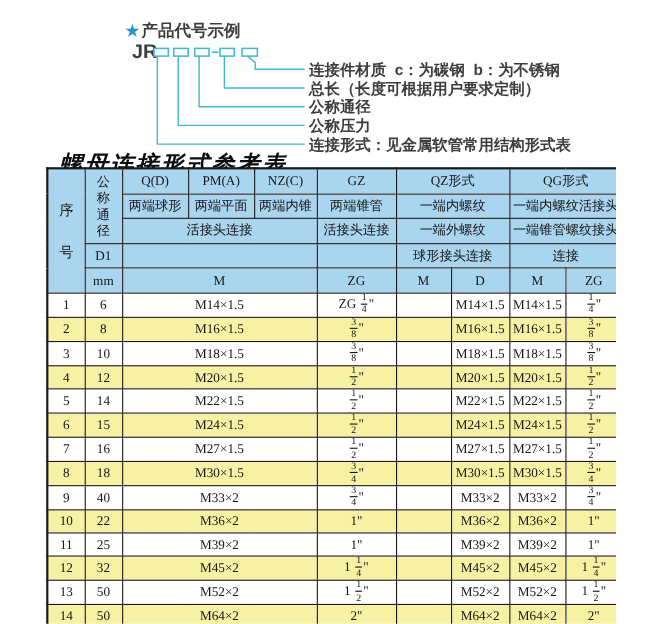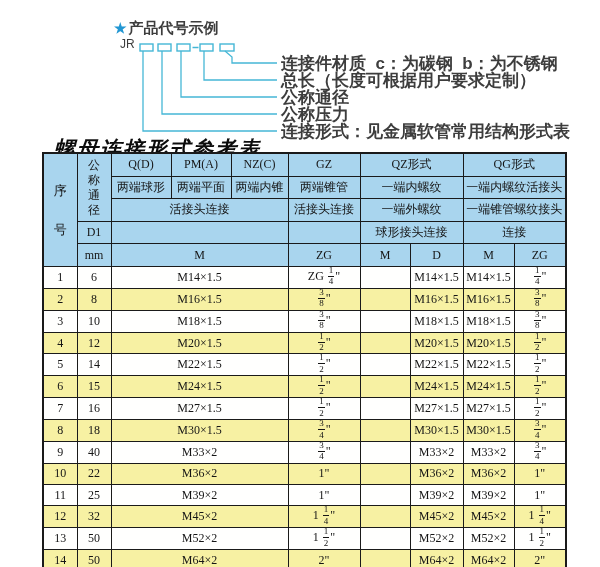--- a/index.html
+++ b/index.html
@@ -6,28 +6,28 @@
     --header-bg:#a9d5ee;
     --row-alt:#f7f1a3;
     --line:#45b7d6;
     --star:#2297d3;
     --border:#1a1a1a;
     --ink:#151515;
     --dg:#3d3d3d;
   }
   html,body{margin:0;padding:0;}
   body{background:#ffffff;font-family:"Liberation Sans",sans-serif;}
-  .page{position:relative;width:560px;height:567px;background:#ffffff;overflow:hidden;padding-left:40px;}
+  .page{position:relative;width:560px;height:567px;background:#ffffff;overflow:hidden;}
 
   
   .diagram-heading{position:absolute;left:114px;top:19px;font-size:15px;font-weight:bold;color:var(--dg);white-space:pre;}
   .diagram-heading .star{color:var(--star);margin-right:2px;font-size:14px;}
-  .jr{position:absolute;left:120px;top:37px;font-size:12px;font-weight:normal;color:var(--dg);}
+  .jr{position:absolute;left:120px;top:37px;font-size:18px;font-weight:bold;color:var(--dg);}
   svg.leads{position:absolute;left:0;top:0;}
-  .dlabel{position:absolute;left:281px;font-size:17px;line-height:15px;font-weight:bold;color:var(--dg);white-space:pre;}
+  .dlabel{position:absolute;left:281px;font-size:14px;line-height:15px;font-weight:bold;color:var(--dg);white-space:pre;}
 
   
   .tbl-title{position:absolute;left:38px;top:119px;margin:16px;font-family:"DejaVu Serif","Liberation Serif",serif;
              font-size:21px;font-weight:bold;font-style:italic;letter-spacing:2px;color:#0c0c0c;}
 
   
   table.ref{position:absolute;left:42px;top:152px;width:523px;table-layout:fixed;
             border-collapse:collapse;border:2px solid var(--border);
             font-family:"Liberation Serif","DejaVu Serif",serif;color:var(--ink);}
   table.ref th,table.ref td{border:1px solid var(--border);padding:0;text-align:center;vertical-align:middle;

